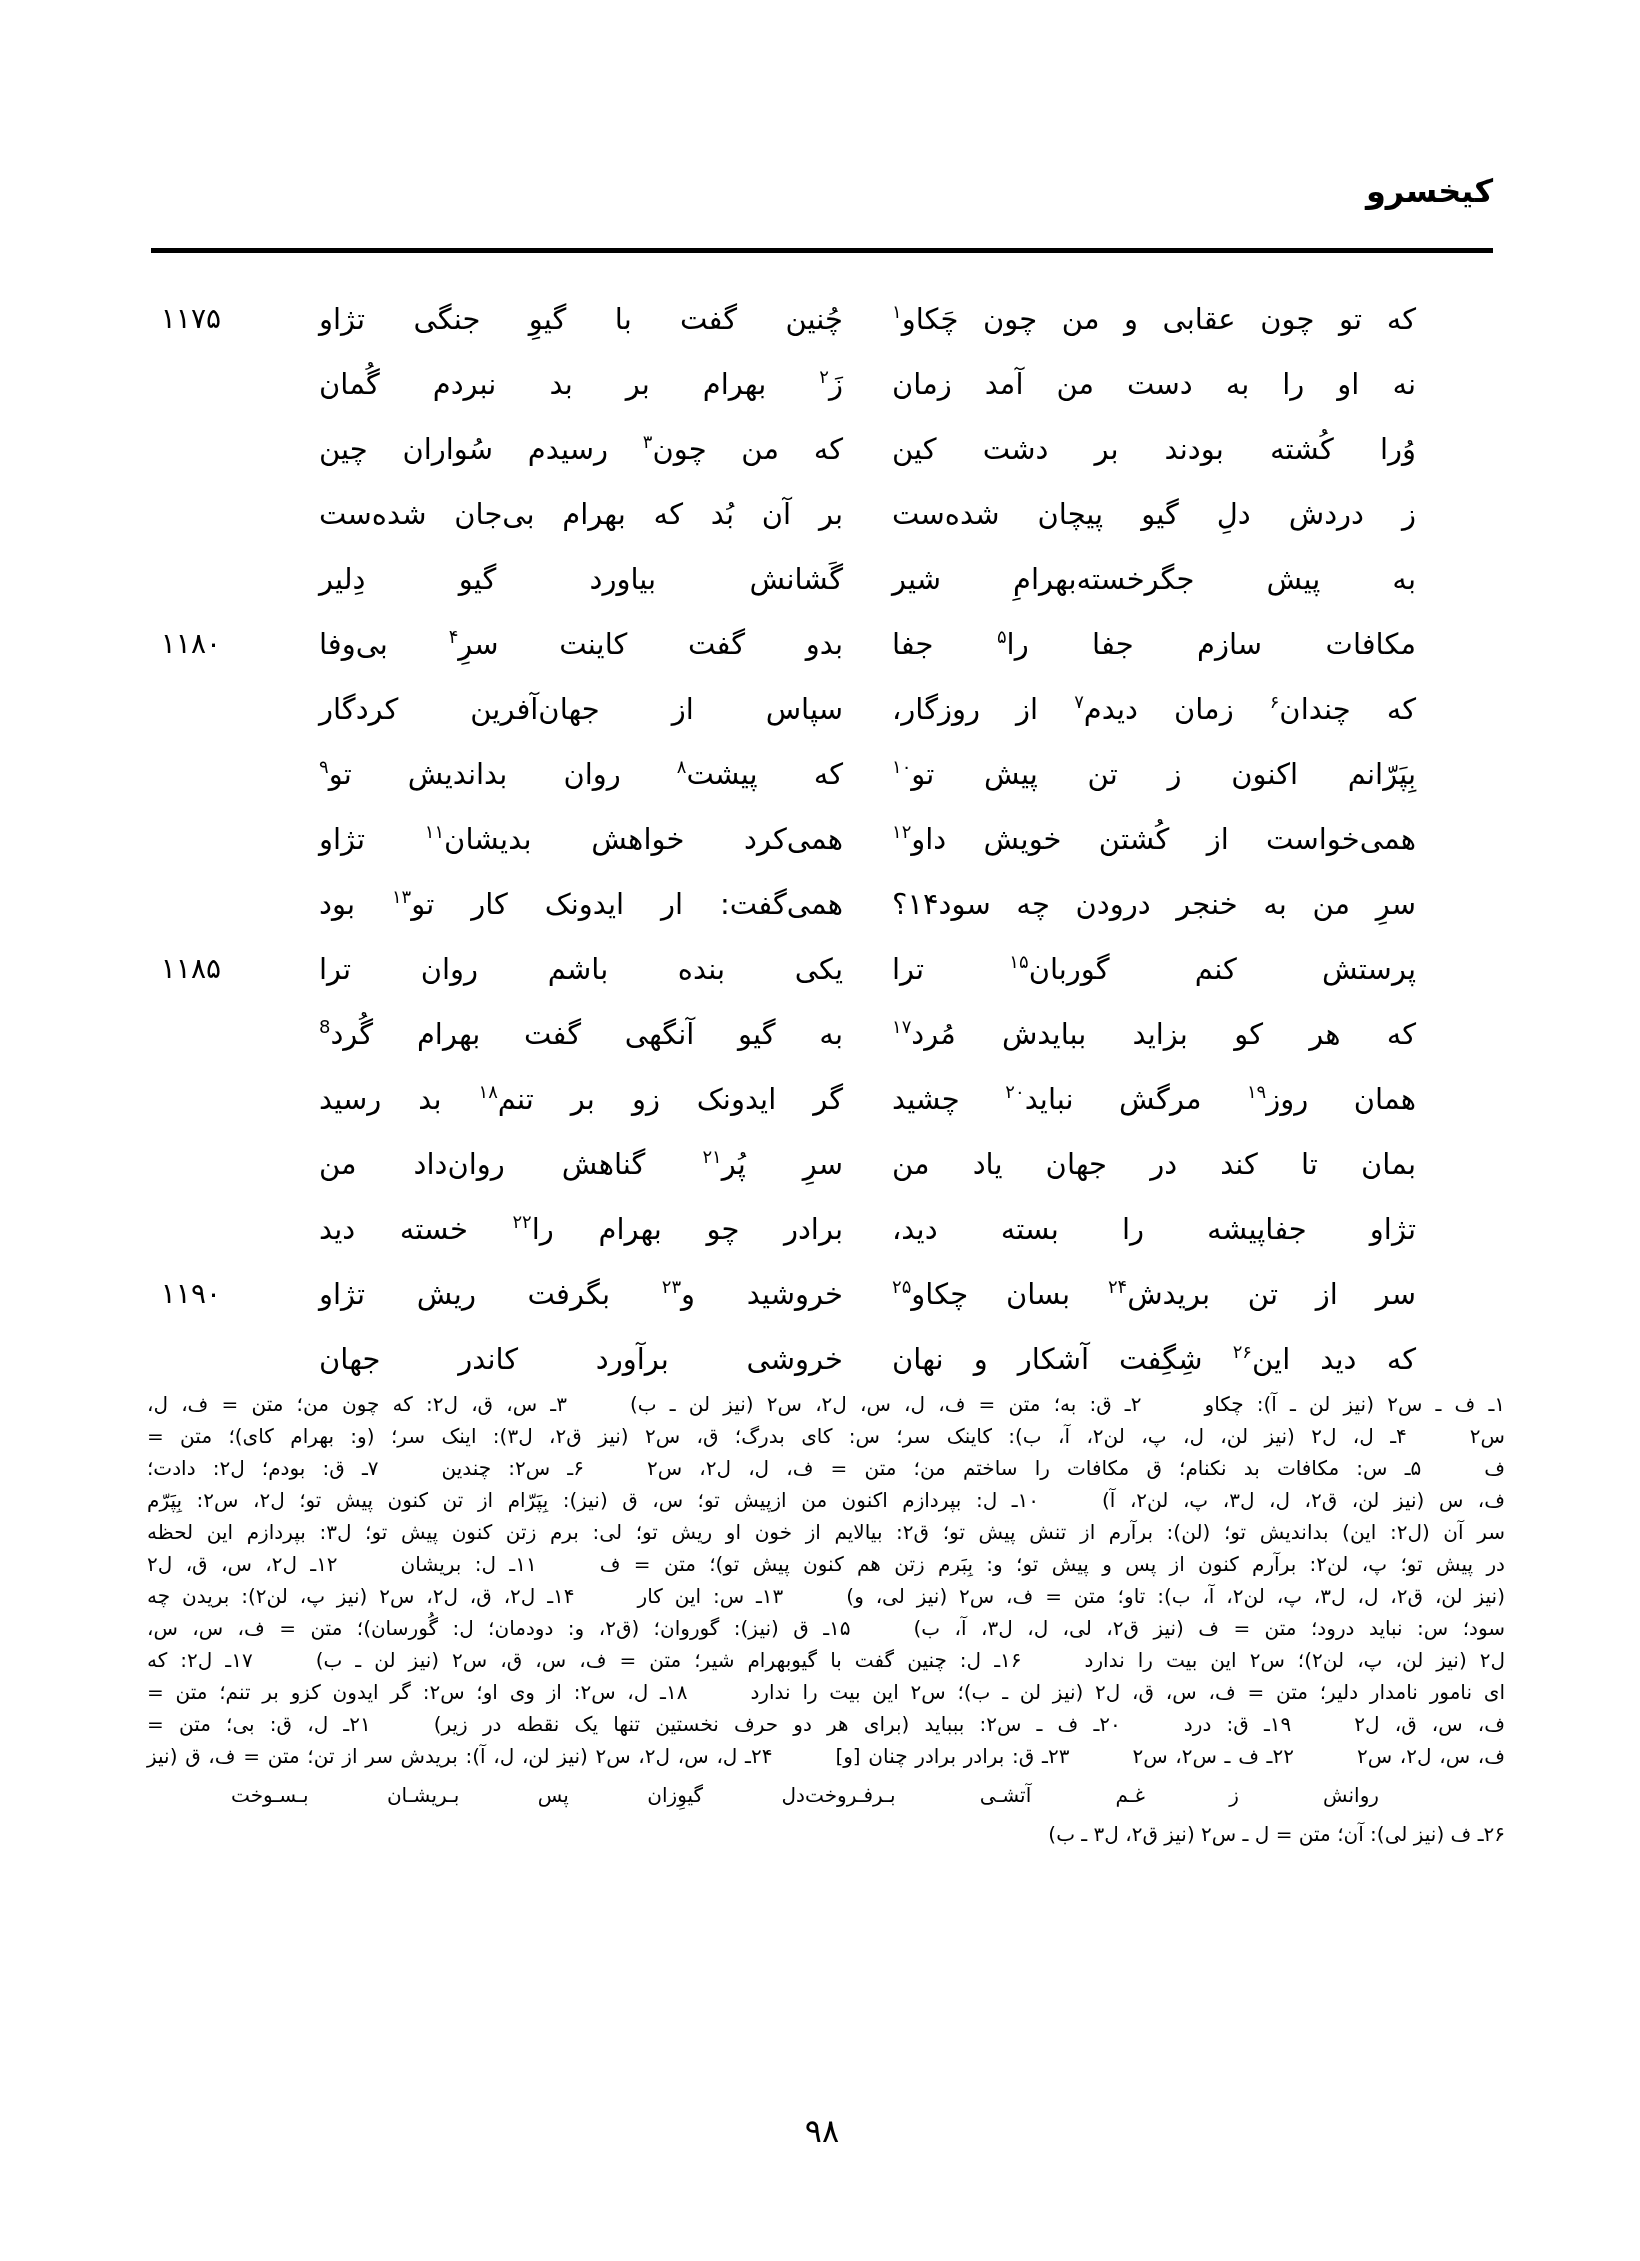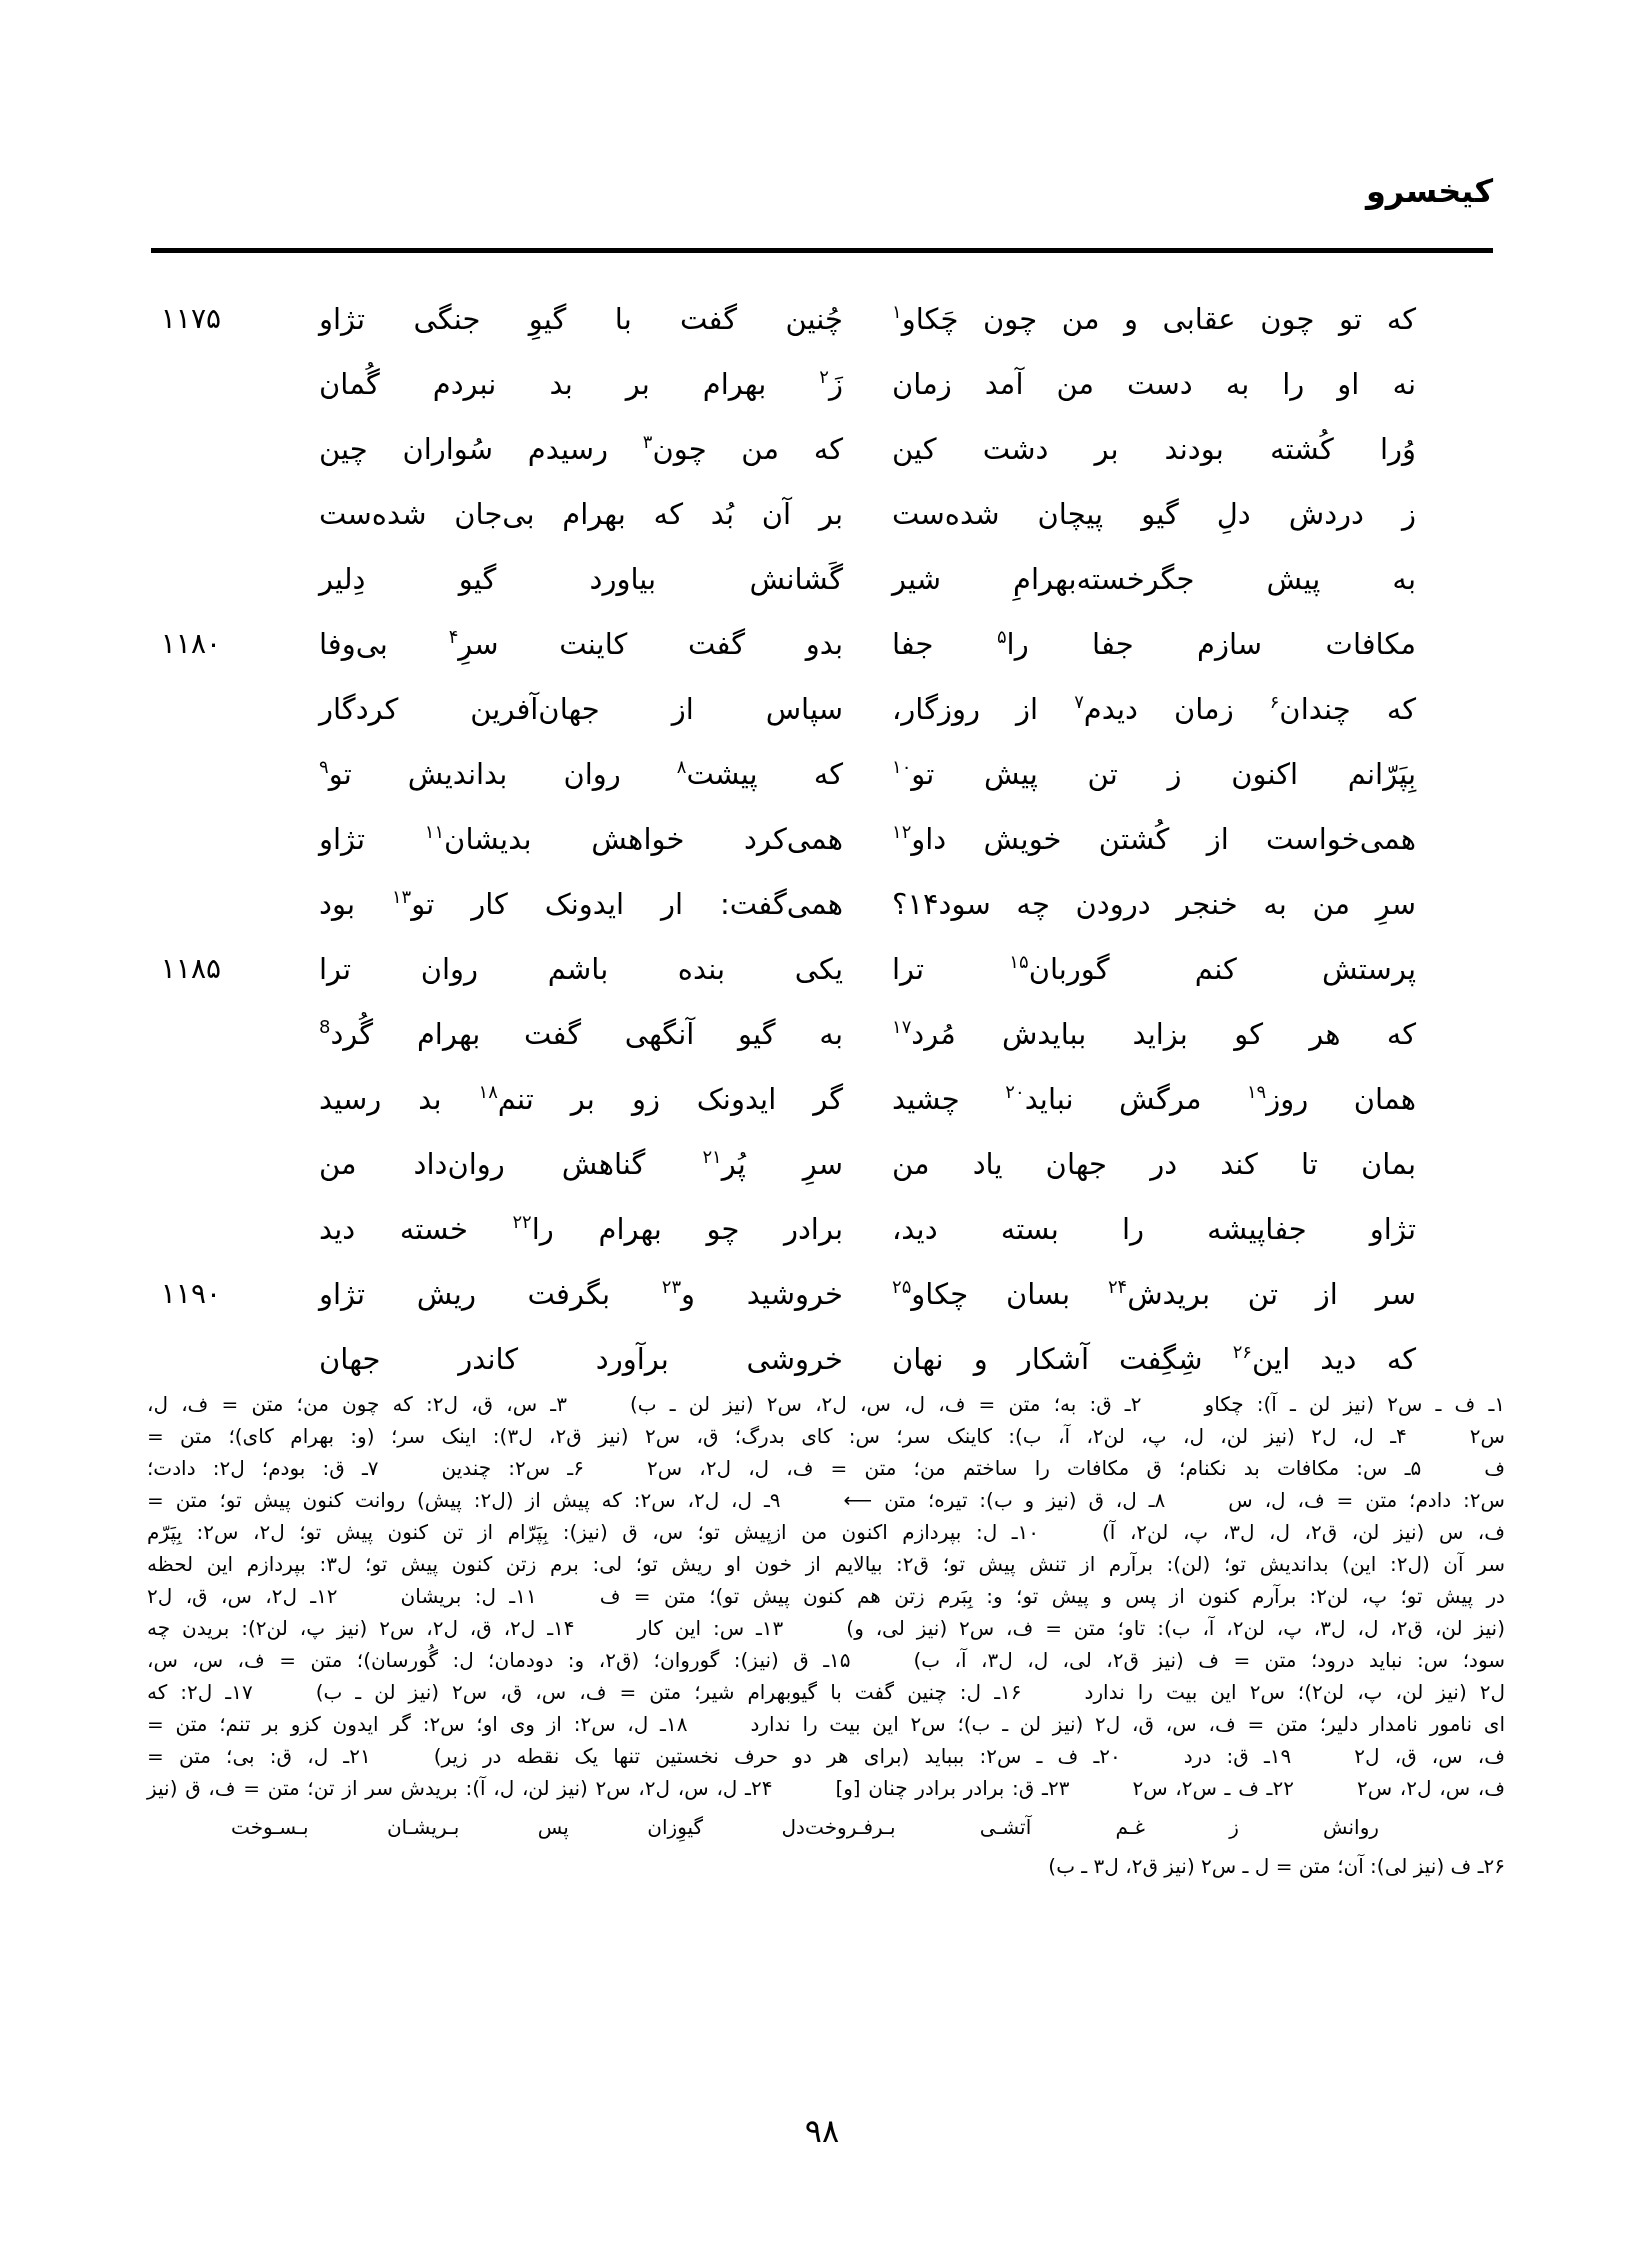--- a/index.html
+++ b/index.html
@@ -237,21 +237,20 @@
         <div class="hemistich second">که دید این<sup>۲۶</sup> شِگِفت آشکار و نهان</div>
         <div class="hemistich first">خروشی برآورد کاندر جهان</div>
         <div class="bnum"></div>
       </div>
     </div>
 
   <div class="fn-zone" id="fn-zone">
       <div class="fn">۱ـ ف ـ س۲ (نیز لن ـ آ): چکاو<span class="sep-wide"></span>۲ـ ق: به؛ متن = ف، ل، س، ل۲، س۲ (نیز لن ـ ب)<span class="sep-wide"></span>۳ـ س، ق، ل۲: که چون من؛ متن = ف، ل،</div>
       <div class="fn">س۲<span class="sep-wide"></span>۴ـ ل، ل۲ (نیز لن، ل، پ، لن۲، آ، ب): کاینک سر؛ س: کای بدرگ؛ ق، س۲ (نیز ق۲، ل۳): اینک سر؛ (و: بهرام کای)؛ متن =</div>
       <div class="fn">ف<span class="sep-wide"></span>۵ـ س: مکافات بد نکنام؛ ق مکافات را ساختم من؛ متن = ف، ل، ل۲، س۲<span class="sep-wide"></span>۶ـ س۲: چندین<span class="sep-wide"></span>۷ـ ق: بودم؛ ل۲: دادت؛</div>
-      <div class="fn">س۲: دادم؛ متن = ف، ل، س<span class="sep-wide"></span>۸ـ ل، ق (نیز و ب): تیره؛ متن ⟵<span class="sep-wide"></span>۹ـ ل، ل۲، س۲: که پیش از (ل۲: پیش) روانت کنون پیش تو؛ متن =</div>
       <div class="fn">ف، س (نیز لن، ق۲، ل، ل۳، پ، لن۲، آ)<span class="sep-wide"></span>۱۰ـ ل: بپردازم اکنون من ازپیش تو؛ س، ق (نیز): بِپَرّام از تن کنون پیش تو؛ ل۲، س۲: بِپَرّم</div>
       <div class="fn">سر آن (ل۲: این) بداندیش تو؛ (لن): برآرم از تنش پیش تو؛ ق۲: بیالایم از خون او ریش تو؛ لی: برم زتن کنون پیش تو؛ ل۳: بپردازم این لحظه</div>
       <div class="fn">در پیش تو؛ پ، لن۲: برآرم کنون از پس و پیش تو؛ و: بِبَرم زتن هم کنون پیش تو)؛ متن = ف<span class="sep-wide"></span>۱۱ـ ل: بریشان<span class="sep-wide"></span>۱۲ـ ل۲، س، ق، ل۲</div>
       <div class="fn">(نیز لن، ق۲، ل، ل۳، پ، لن۲، آ، ب): تاو؛ متن = ف، س۲ (نیز لی، و)<span class="sep-wide"></span>۱۳ـ س: این کار<span class="sep-wide"></span>۱۴ـ ل۲، ق، ل۲، س۲ (نیز پ، لن۲): بریدن چه</div>
       <div class="fn">سود؛ س: نباید درود؛ متن = ف (نیز ق۲، لی، ل، ل۳، آ، ب)<span class="sep-wide"></span>۱۵ـ ق (نیز): گوروان؛ (ق۲، و: دودمان؛ ل: گُورسان)؛ متن = ف، س، س،</div>
       <div class="fn">ل۲ (نیز لن، پ، لن۲)؛ س۲ این بیت را ندارد<span class="sep-wide"></span>۱۶ـ ل: چنین گفت با گیوبهرام شیر؛ متن = ف، س، ق، س۲ (نیز لن ـ ب)<span class="sep-wide"></span>۱۷ـ ل۲: که</div>
       <div class="fn">ای نامور نامدار دلیر؛ متن = ف، س، ق، ل۲ (نیز لن ـ ب)؛ س۲ این بیت را ندارد<span class="sep-wide"></span>۱۸ـ ل، س۲: از وی او؛ س۲: گر ایدون کزو بر تنم؛ متن =</div>
       <div class="fn">ف، س، ق، ل۲<span class="sep-wide"></span>۱۹ـ ق: درد<span class="sep-wide"></span>۲۰ـ ف ـ س۲: ببباید (برای هر دو حرف نخستین تنها یک نقطه در زیر)<span class="sep-wide"></span>۲۱ـ ل، ق: بی؛ متن =</div>
       <div class="fn">ف، س، ل۲، س۲<span class="sep-wide"></span>۲۲ـ ف ـ س۲، س۲<span class="sep-wide"></span>۲۳ـ ق: برادر برادر چنان [و]<span class="sep-wide"></span>۲۴ـ ل، س، ل۲، س۲ (نیز لن، ل، آ): بریدش سر از تن؛ متن = ف، ق (نیز</div>
       <div class="fn-verse">

